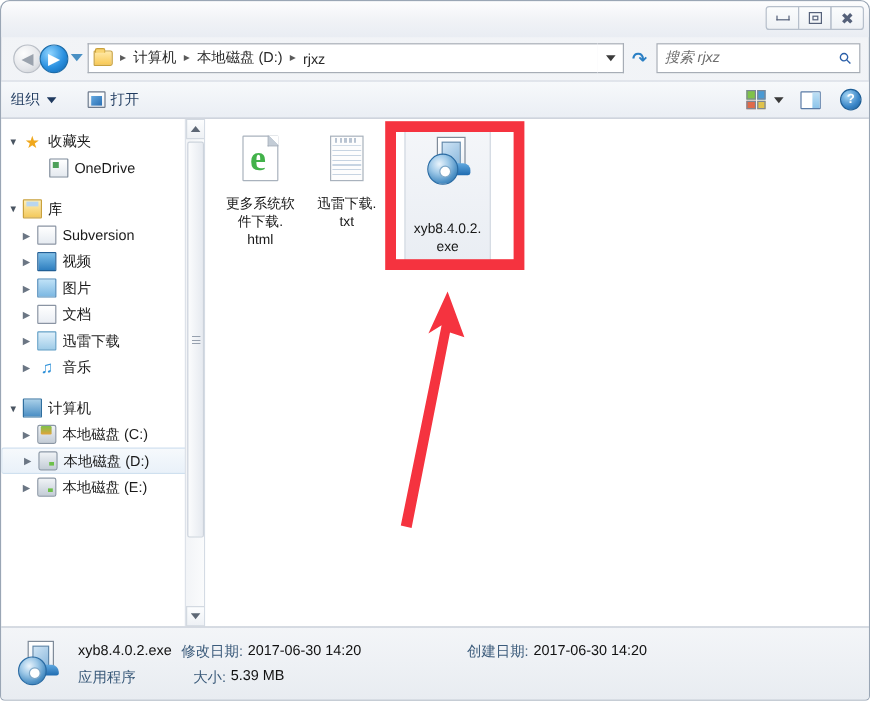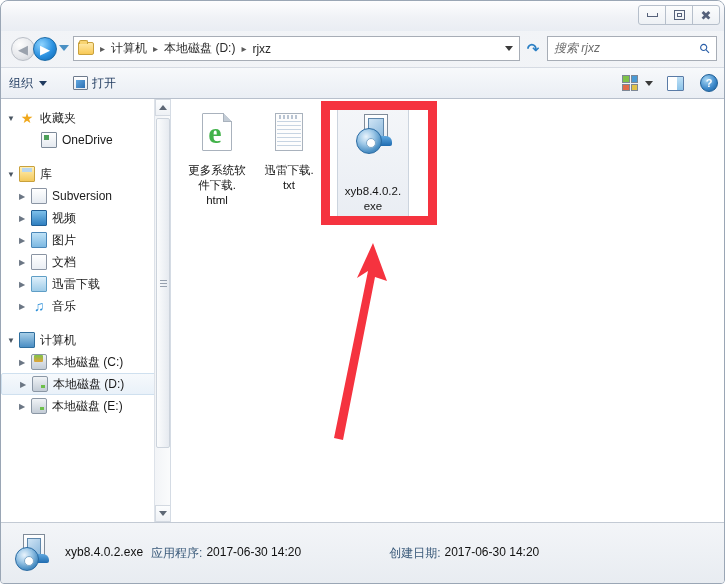--- a/index.html
+++ b/index.html
@@ -478,21 +478,26 @@
 
   <div id="statusbar">
     <div id="st-icon">
       <span class="st-box"></span>
       <span class="st-ribbon"></span>
       <span class="st-disc"></span>
     </div>
     <div id="st-text">
       <div class="st-line">
         <span class="st-strong">xyb8.4.0.2.exe</span>
-        <span class="st-lbl">应用程序:</span>
+        <span class="st-lbl">修改日期:</span>
         <span class="st-val">2017-06-30 14:20</span>
         <span class="st-lbl st-col2">创建日期:</span>
         <span class="st-val">2017-06-30 14:20</span>
       </div>
+      <div class="st-line">
+        <span class="st-lbl" style="margin-left:0;">应用程序</span>
+        <span class="st-lbl" style="margin-left:48px;">大小:</span>
+        <span class="st-val">5.39 MB</span>
+      </div>
     </div>
   </div>
 
 </div>
 
 </body></html>

